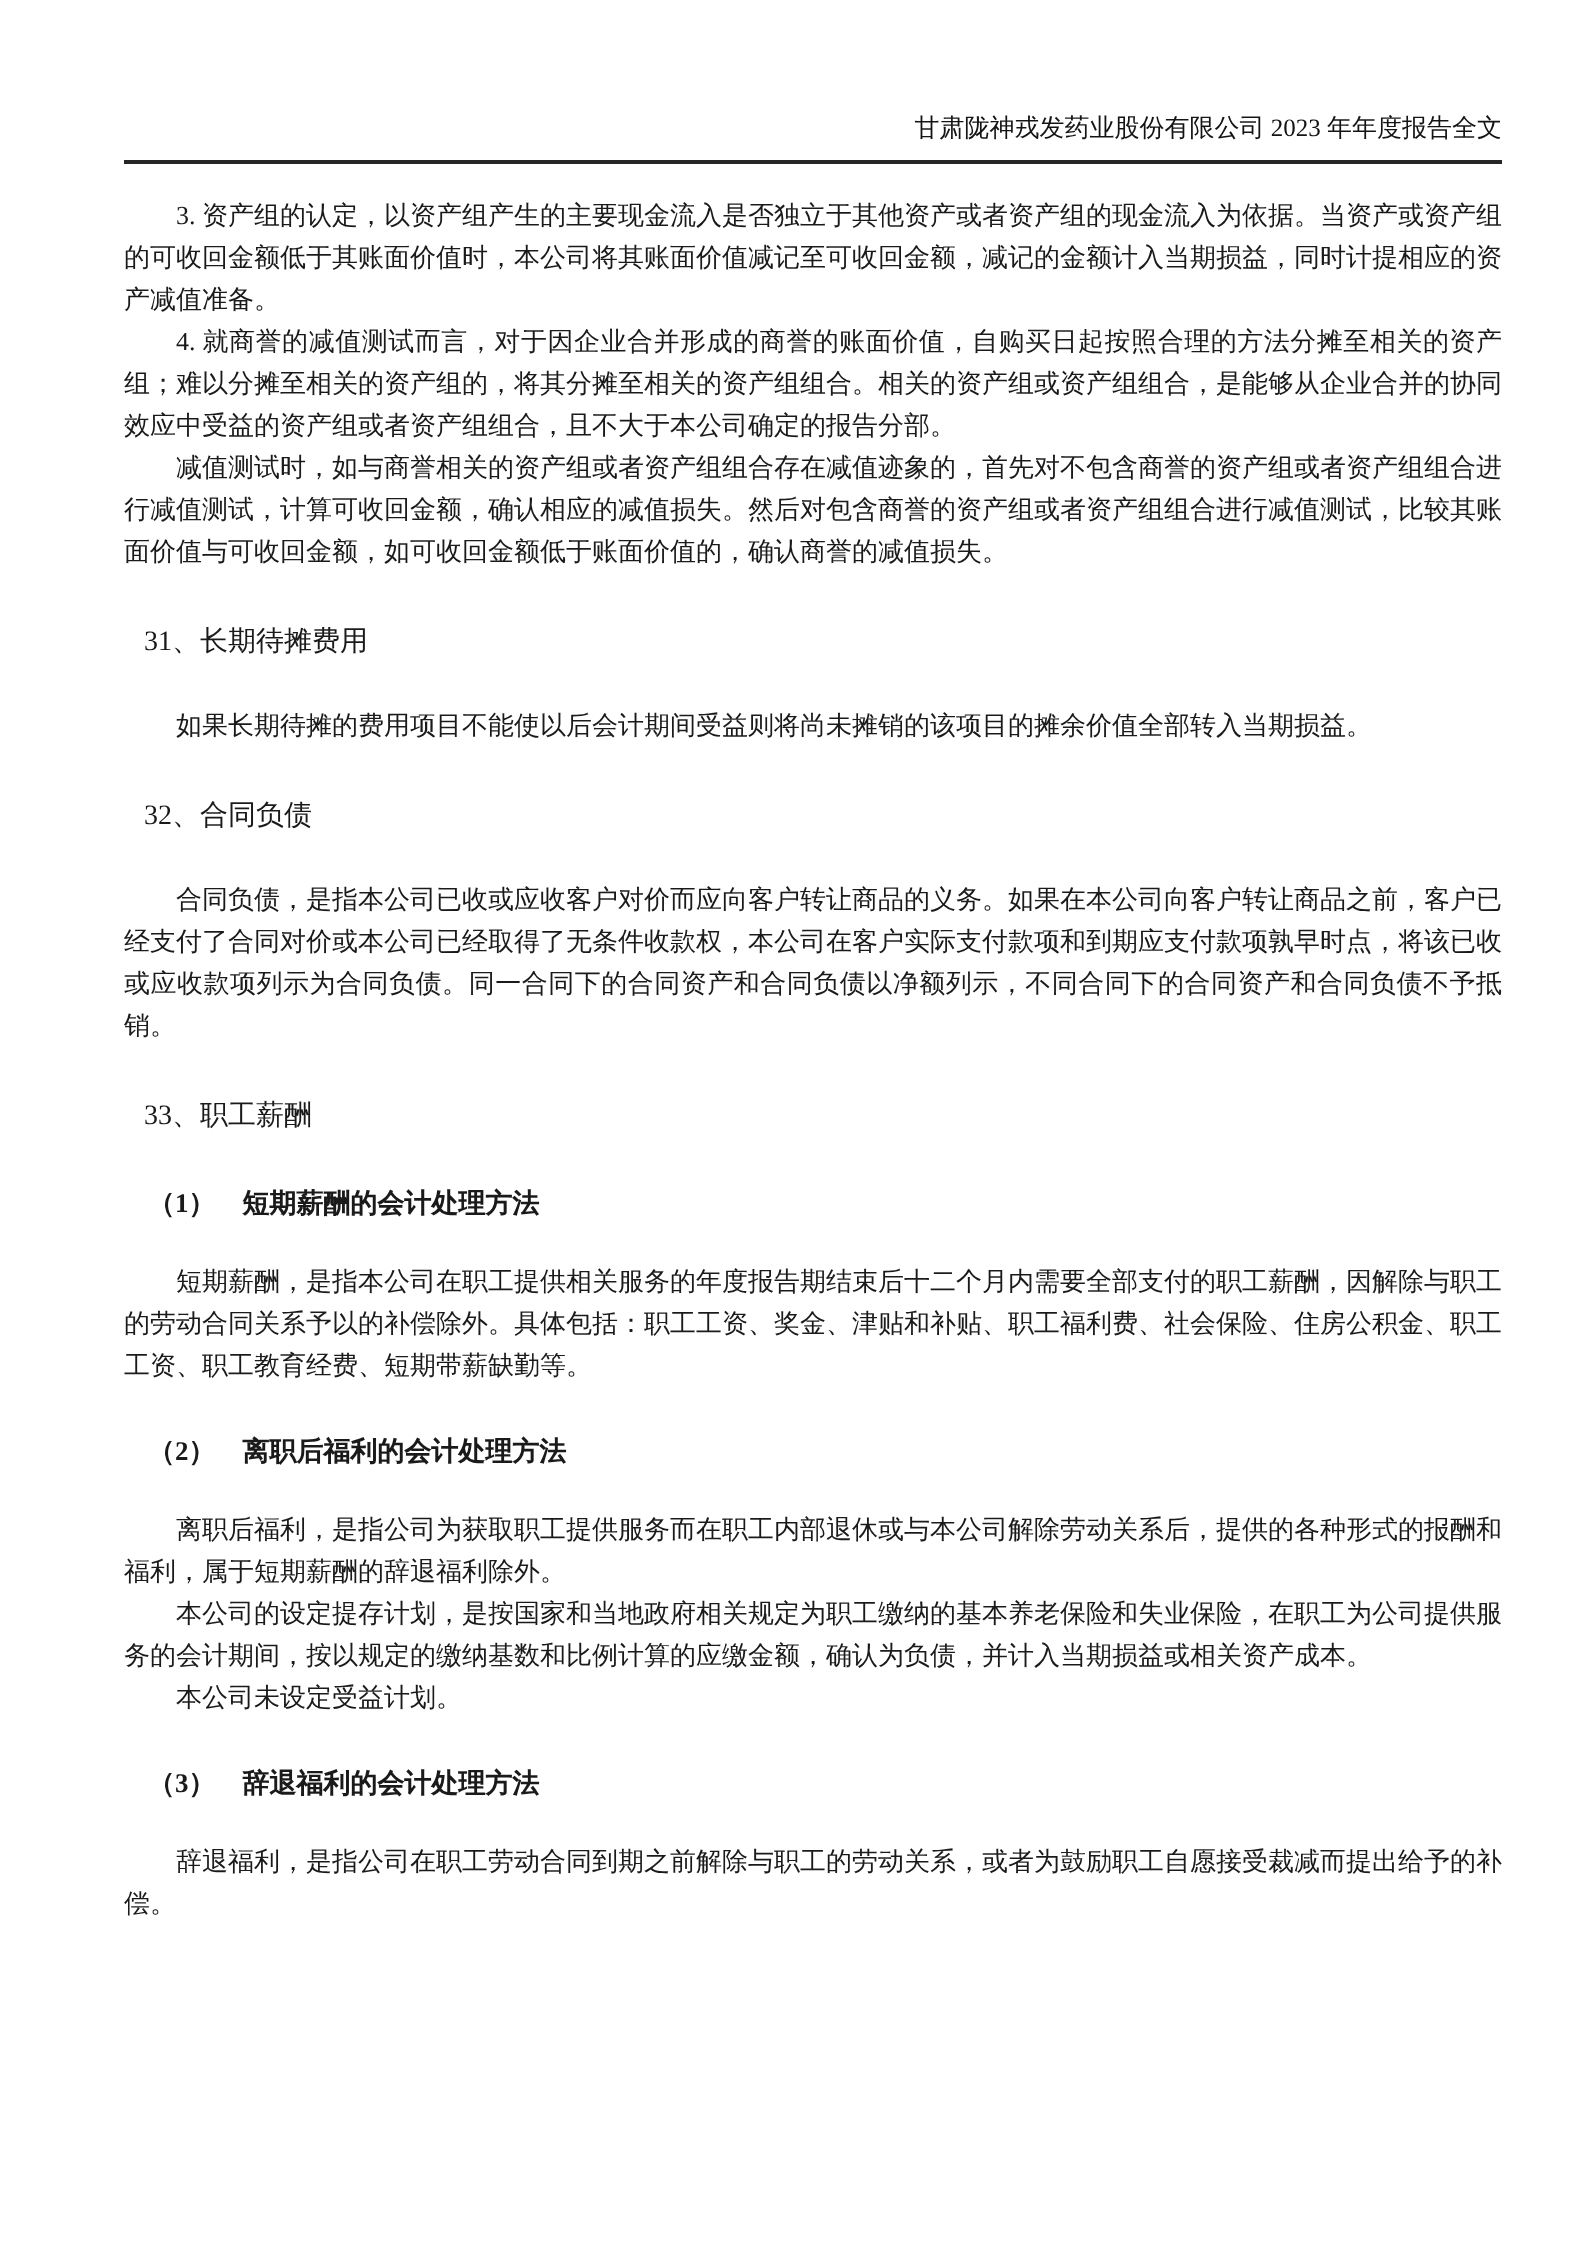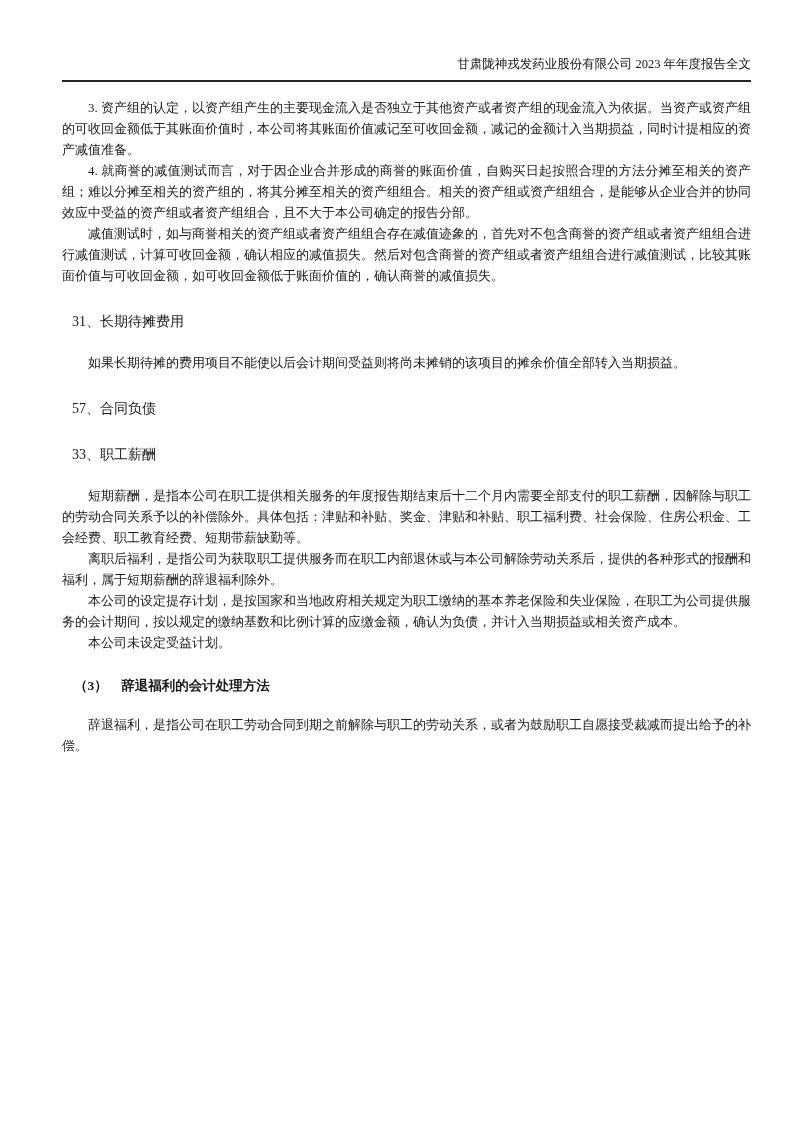--- a/index.html
+++ b/index.html
@@ -76,26 +76,29 @@
 
     <div class="doc-body">
 
       <p>3. 资产组的认定，以资产组产生的主要现金流入是否独立于其他资产或者资产组的现金流入为依据。当资产或资产组的可收回金额低于其账面价值时，本公司将其账面价值减记至可收回金额，减记的金额计入当期损益，同时计提相应的资产减值准备。</p>
       <p>4. 就商誉的减值测试而言，对于因企业合并形成的商誉的账面价值，自购买日起按照合理的方法分摊至相关的资产组；难以分摊至相关的资产组的，将其分摊至相关的资产组组合。相关的资产组或资产组组合，是能够从企业合并的协同效应中受益的资产组或者资产组组合，且不大于本公司确定的报告分部。</p>
       <p>减值测试时，如与商誉相关的资产组或者资产组组合存在减值迹象的，首先对不包含商誉的资产组或者资产组组合进行减值测试，计算可收回金额，确认相应的减值损失。然后对包含商誉的资产组或者资产组组合进行减值测试，比较其账面价值与可收回金额，如可收回金额低于账面价值的，确认商誉的减值损失。</p>
 
       <h2 class="section-heading">31、长期待摊费用</h2>
       <p>如果长期待摊的费用项目不能使以后会计期间受益则将尚未摊销的该项目的摊余价值全部转入当期损益。</p>
 
-      <h2 class="section-heading">57、合同负债</h2>
+      <h2 class="section-heading">32、合同负债</h2>
+      <p>合同负债，是指本公司已收或应收客户对价而应向客户转让商品的义务。如果在本公司向客户转让商品之前，客户已经支付了合同对价或本公司已经取得了无条件收款权，本公司在客户实际支付款项和到期应支付款项孰早时点，将该已收或应收款项列示为合同负债。同一合同下的合同资产和合同负债以净额列示，不同合同下的合同资产和合同负债不予抵销。</p>
 
       <h2 class="section-heading">33、职工薪酬</h2>
 
-      <p>短期薪酬，是指本公司在职工提供相关服务的年度报告期结束后十二个月内需要全部支付的职工薪酬，因解除与职工的劳动合同关系予以的补偿除外。具体包括：津贴和补贴、奖金、津贴和补贴、职工福利费、社会保险、住房公积金、工会经费、职工教育经费、短期带薪缺勤等。</p>
+      <h3 class="sub-heading">（1）　短期薪酬的会计处理方法</h3>
+      <p>短期薪酬，是指本公司在职工提供相关服务的年度报告期结束后十二个月内需要全部支付的职工薪酬，因解除与职工的劳动合同关系予以的补偿除外。具体包括：职工工资、奖金、津贴和补贴、职工福利费、社会保险、住房公积金、职工工资、职工教育经费、短期带薪缺勤等。</p>
 
+      <h3 class="sub-heading">（2）　离职后福利的会计处理方法</h3>
       <p>离职后福利，是指公司为获取职工提供服务而在职工内部退休或与本公司解除劳动关系后，提供的各种形式的报酬和福利，属于短期薪酬的辞退福利除外。</p>
       <p>本公司的设定提存计划，是按国家和当地政府相关规定为职工缴纳的基本养老保险和失业保险，在职工为公司提供服务的会计期间，按以规定的缴纳基数和比例计算的应缴金额，确认为负债，并计入当期损益或相关资产成本。</p>
       <p>本公司未设定受益计划。</p>
 
       <h3 class="sub-heading">（3）　辞退福利的会计处理方法</h3>
       <p>辞退福利，是指公司在职工劳动合同到期之前解除与职工的劳动关系，或者为鼓励职工自愿接受裁减而提出给予的补偿。</p>
 
     </div>
   </div>
 

